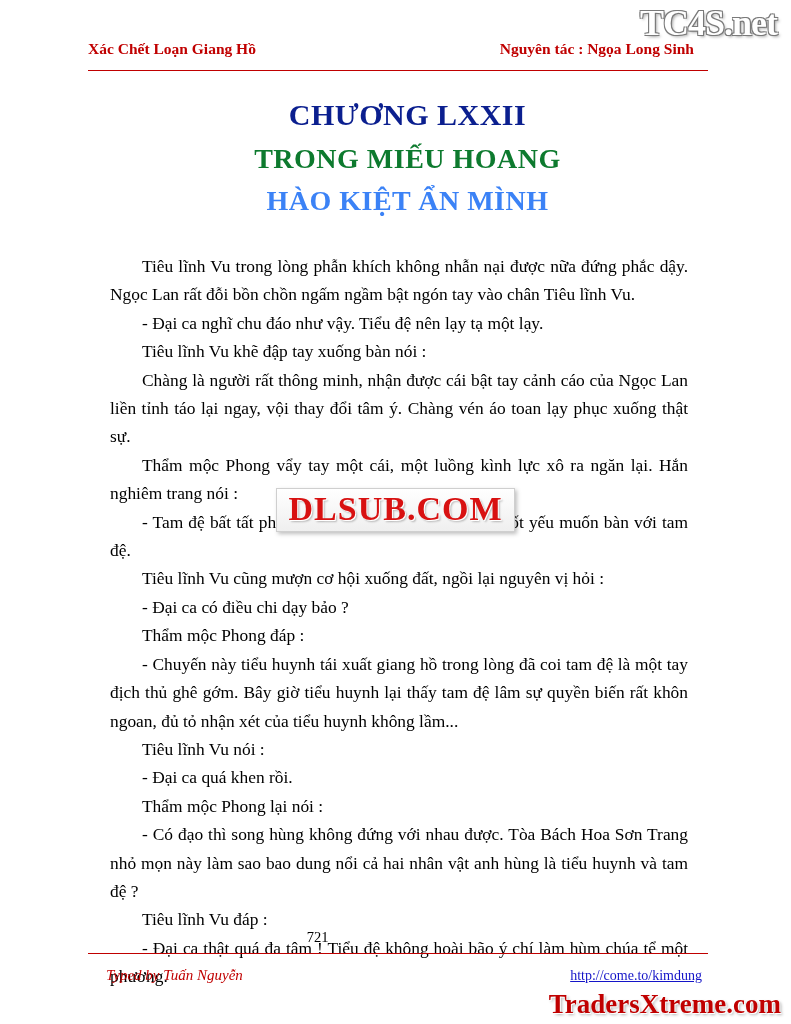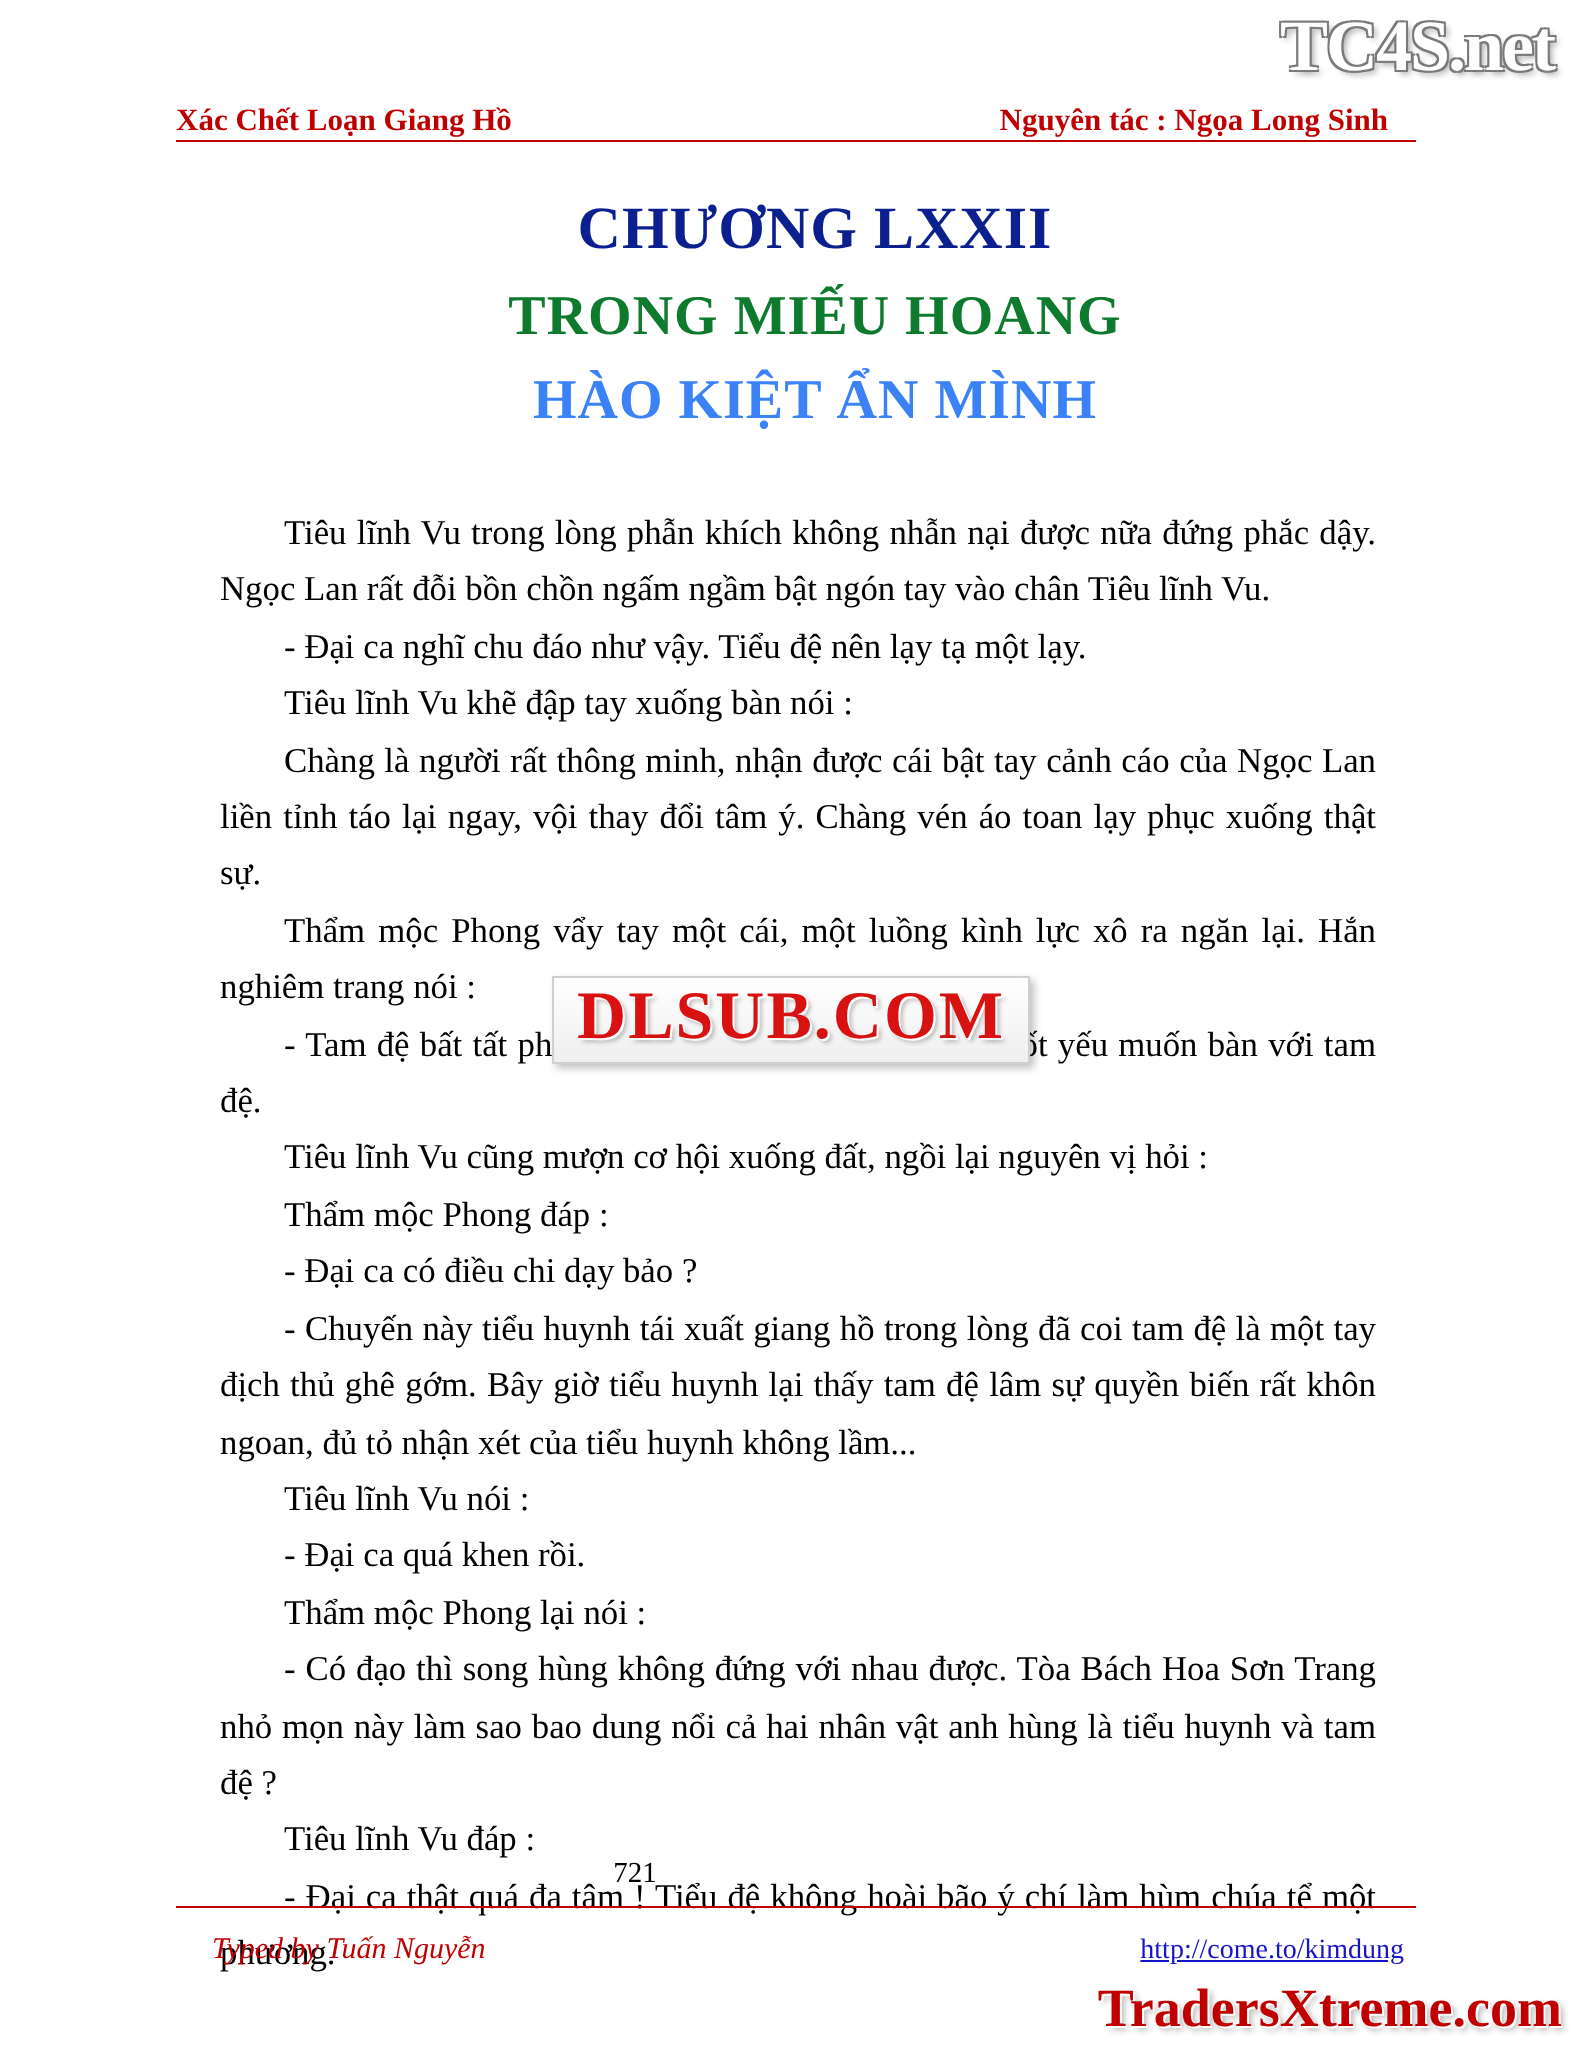--- a/index.html
+++ b/index.html
@@ -68,21 +68,21 @@
     font-size: 27px;
     color: #c00000;
     text-shadow: 1px 1px 0 #ffffff, 2px 2px 3px rgba(0,0,0,.3);
     z-index: 5;
     white-space: nowrap;
   }
 
   
   .header {
     position: absolute;
-    top: 52px;
+    top: 40px;
     left: 88px;
     width: 620px;
     display: flex;
     justify-content: space-between;
     align-items: flex-end;
     font-family: "Liberation Serif", serif;
     font-size: 15.5px;
     font-weight: bold;
     color: #c00000;
   }
@@ -220,22 +220,22 @@
   </div>
 
   <div class="body-text">
     <p>Tiêu lĩnh Vu trong lòng phẫn khích không nhẫn nại được nữa đứng phắc dậy. Ngọc Lan rất đỗi bồn chồn ngấm ngầm bật ngón tay vào chân Tiêu lĩnh Vu.</p>
     <p class="last-line-left">- Đại ca nghĩ chu đáo như vậy. Tiểu đệ nên lạy tạ một lạy.</p>
     <p class="last-line-left">Tiêu lĩnh Vu khẽ đập tay xuống bàn nói :</p>
     <p>Chàng là người rất thông minh, nhận được cái bật tay cảnh cáo của Ngọc Lan liền tỉnh táo lại ngay, vội thay đổi tâm ý. Chàng vén áo toan lạy phục xuống thật sự.</p>
     <p>Thẩm mộc Phong vẩy tay một cái, một luồng kình lực xô ra ngăn lại. Hắn nghiêm trang nói :</p>
     <p>- Tam đệ bất tất phải đa lễ. Tiểu huynh có mấy lời cốt yếu muốn bàn với tam đệ.</p>
     <p class="last-line-left">Tiêu lĩnh Vu cũng mượn cơ hội xuống đất, ngồi lại nguyên vị hỏi :</p>
+    <p class="last-line-left">- Đại ca có điều chi dạy bảo ?</p>
     <p class="last-line-left">Thẩm mộc Phong đáp :</p>
-    <p class="last-line-left">- Đại ca có điều chi dạy bảo ?</p>
     <p>- Chuyến này tiểu huynh tái xuất giang hồ trong lòng đã coi tam đệ là một tay địch thủ ghê gớm. Bây giờ tiểu huynh lại thấy tam đệ lâm sự quyền biến rất khôn ngoan, đủ tỏ nhận xét của tiểu huynh không lầm...</p>
     <p class="last-line-left">Tiêu lĩnh Vu nói :</p>
     <p class="last-line-left">- Đại ca quá khen rồi.</p>
     <p class="last-line-left">Thẩm mộc Phong lại nói :</p>
     <p>- Có đạo thì song hùng không đứng với nhau được. Tòa Bách Hoa Sơn Trang nhỏ mọn này làm sao bao dung nổi cả hai nhân vật anh hùng là tiểu huynh và tam đệ ?</p>
     <p class="last-line-left">Tiêu lĩnh Vu đáp :</p>
     <p>- Đại ca thật quá đa tâm ! Tiểu đệ không hoài bão ý chí làm hùm chúa tể một phương.</p>
   </div>
 
   <div class="wm-center">DLSUB.COM</div>

